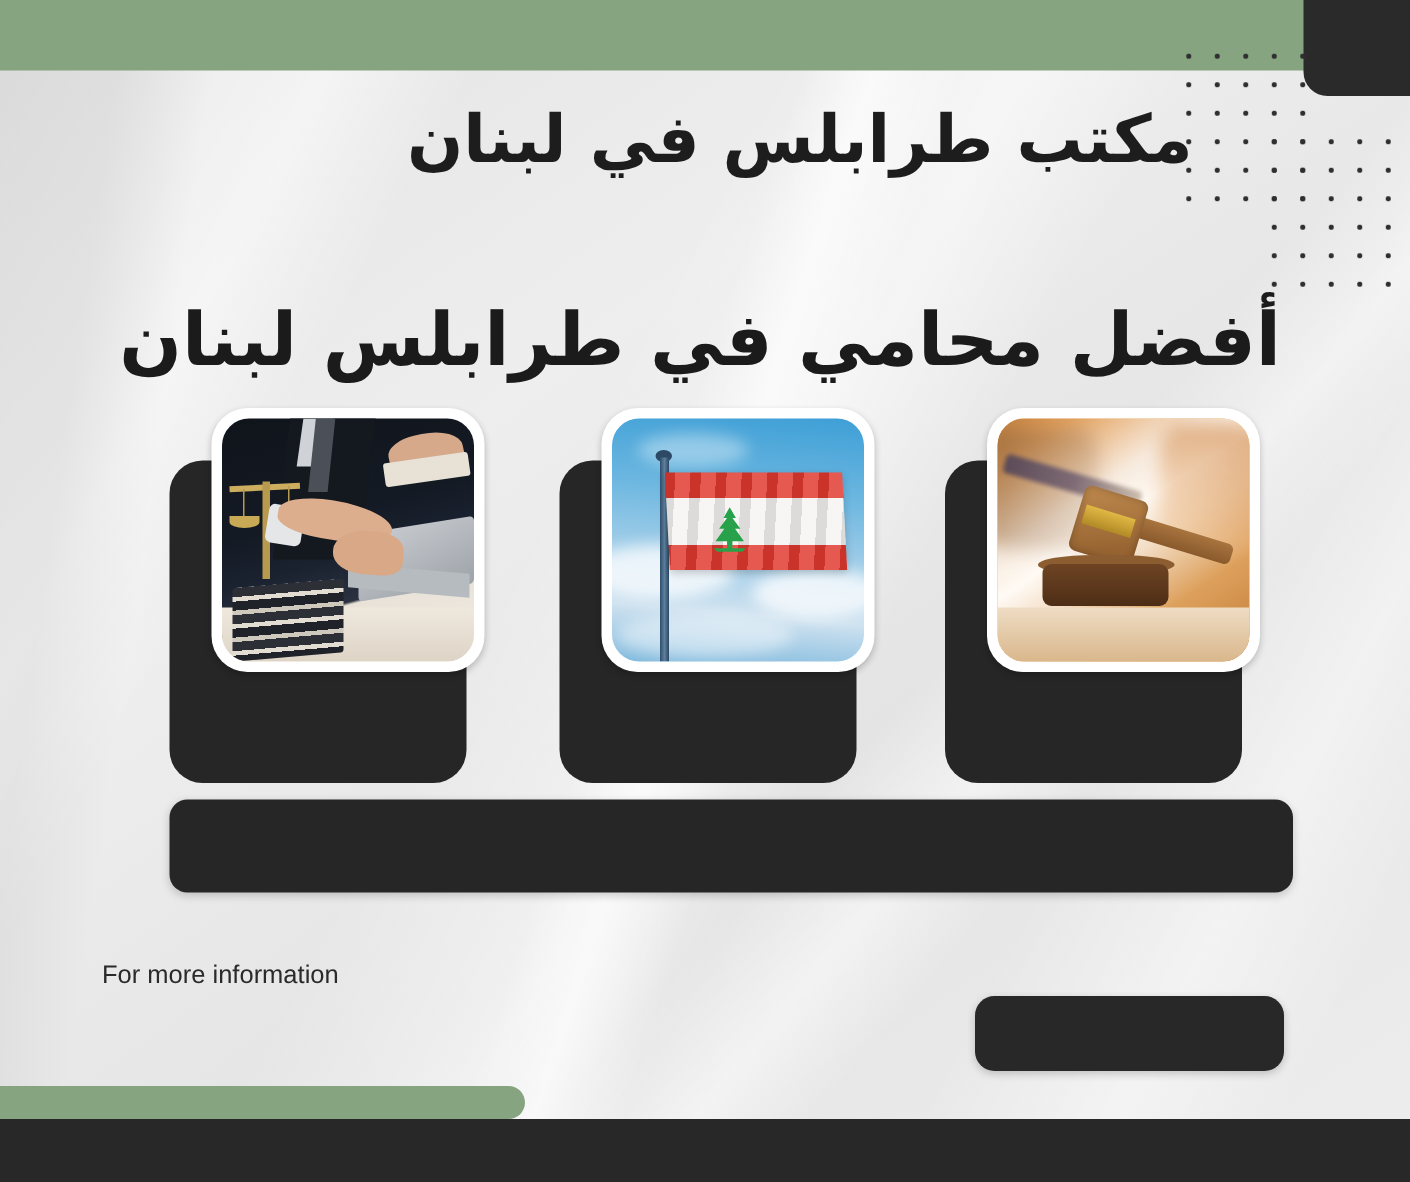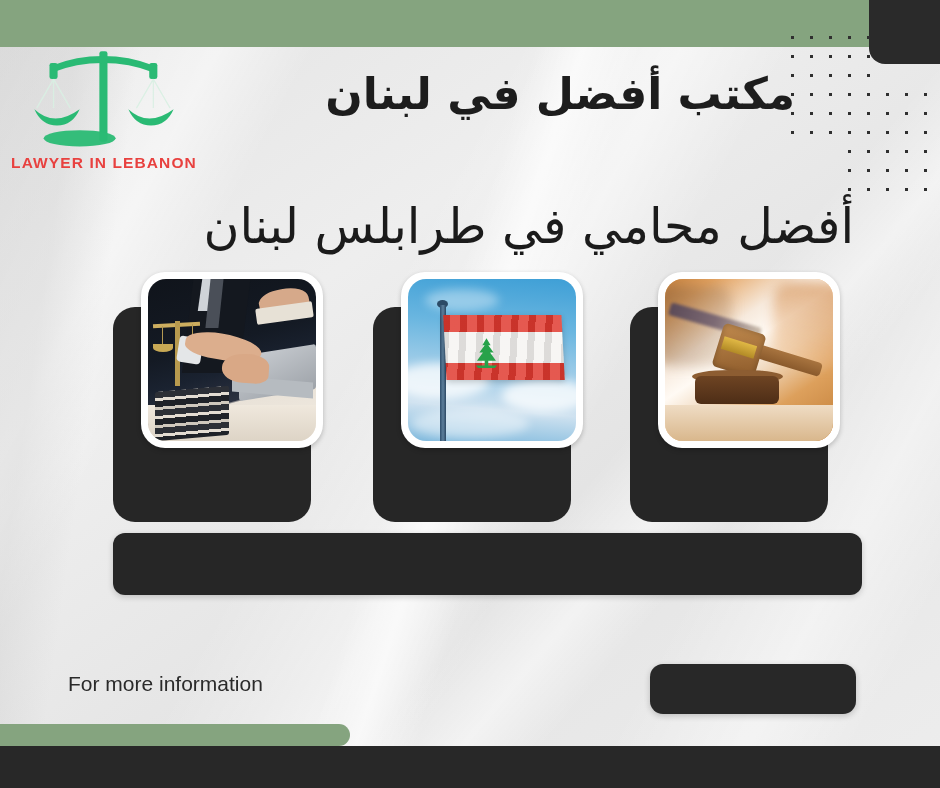--- a/index.html
+++ b/index.html
@@ -99,21 +99,21 @@
     color: #1d1d1d;
     direction: rtl;
     white-space: nowrap;
     letter-spacing: 0px;
     font-family: "DejaVu Sans", sans-serif;
   }
   .headline-2 {
     position: absolute;
     right: 86px; top: 198px;
     font-size: 49px;
-    font-weight: normal;
+    font-weight: bold;
     color: #1b1b1b;
     direction: rtl;
     white-space: nowrap;
     font-family: "DejaVu Sans", sans-serif;
   }
 
   
   .card { position: absolute; width: 210px; height: 250px; }
   .card .shadow-block {
     position: absolute;
@@ -217,22 +217,22 @@
     left: 113px; top: 533px;
     width: 749px; height: 62px;
     background: #262626;
     border-radius: 12px;
     box-shadow: 0 2px 6px rgba(0,0,0,.18);
   }
 
   
   .foot-1 {
     position: absolute;
-    left: 68px; top: 672px;
-    font-size: 21px;
+    left: 68px; top: 640px;
+    font-size: 17px;
     color: #2a2a2a;
     font-family: "Liberation Sans", sans-serif;
   }
   .foot-2 {
     position: absolute;
     left: 68px; top: 686px;
     font-size: 22px;
     color: #1f1f1f;
     font-family: "Liberation Sans", sans-serif;
   }
@@ -271,40 +271,22 @@
 
   <div class="top-bar"></div>
 
   <div class="tr-block"></div>
 
   <div class="dots dots-a"></div>
   <div class="dots dots-b"></div>
   <div class="dots dots-c"></div>
   <div class="dots dots-d"></div>
 
-  <div class="logo">
-    <svg viewBox="0 0 160 100">
-      <g fill="#2aba74">
-        <rect x="76" y="8" width="7" height="78" rx="2"></rect>
-        <path d="M36 20 q20 -8 43 -8 q23 0 43 8 l0 6 q-20 -8 -43 -8 q-23 0 -43 8 z"></path>
-        <rect x="33" y="18" width="7" height="14" rx="2"></rect>
-        <rect x="119" y="18" width="7" height="14" rx="2"></rect>
-        <ellipse cx="59" cy="83" rx="31" ry="7" opacity="0.95"></ellipse>
-        <path d="M20 58 q17 16 39 0 q-6 14 -19.5 14 q-13.5 0 -19.5 -14 z"></path>
-        <path d="M101 58 q17 16 39 0 q-6 14 -19.5 14 q-13.5 0 -19.5 -14 z"></path>
-      </g>
-      <g stroke="#d9f0e3" stroke-width="1.1" fill="none" opacity="0.9">
-        <path d="M36.5 32 L22 57 M36.5 32 L51 57 M36.5 32 L36.5 57"></path>
-        <path d="M122.5 32 L108 57 M122.5 32 L137 57 M122.5 32 L122.5 57"></path>
-      </g>
-    </svg>
-    <div class="logo-word">LAWYER IN LEBANON</div>
-  </div>
-
-  <div class="headline-1">مكتب أفضل في لبنان</div>
+
+  <div class="headline-1">مكتب طرابلس في لبنان</div>
   <div class="headline-2">أفضل محامي في طرابلس لبنان</div>
 
   <div class="card card-1">
     <div class="shadow-block"></div>
     <div class="tile">
       <div class="photo ph-desk">
         <div class="suitA"></div>
           <div class="shirt"></div>
           <div class="tie"></div>
         <div class="handR"></div>

